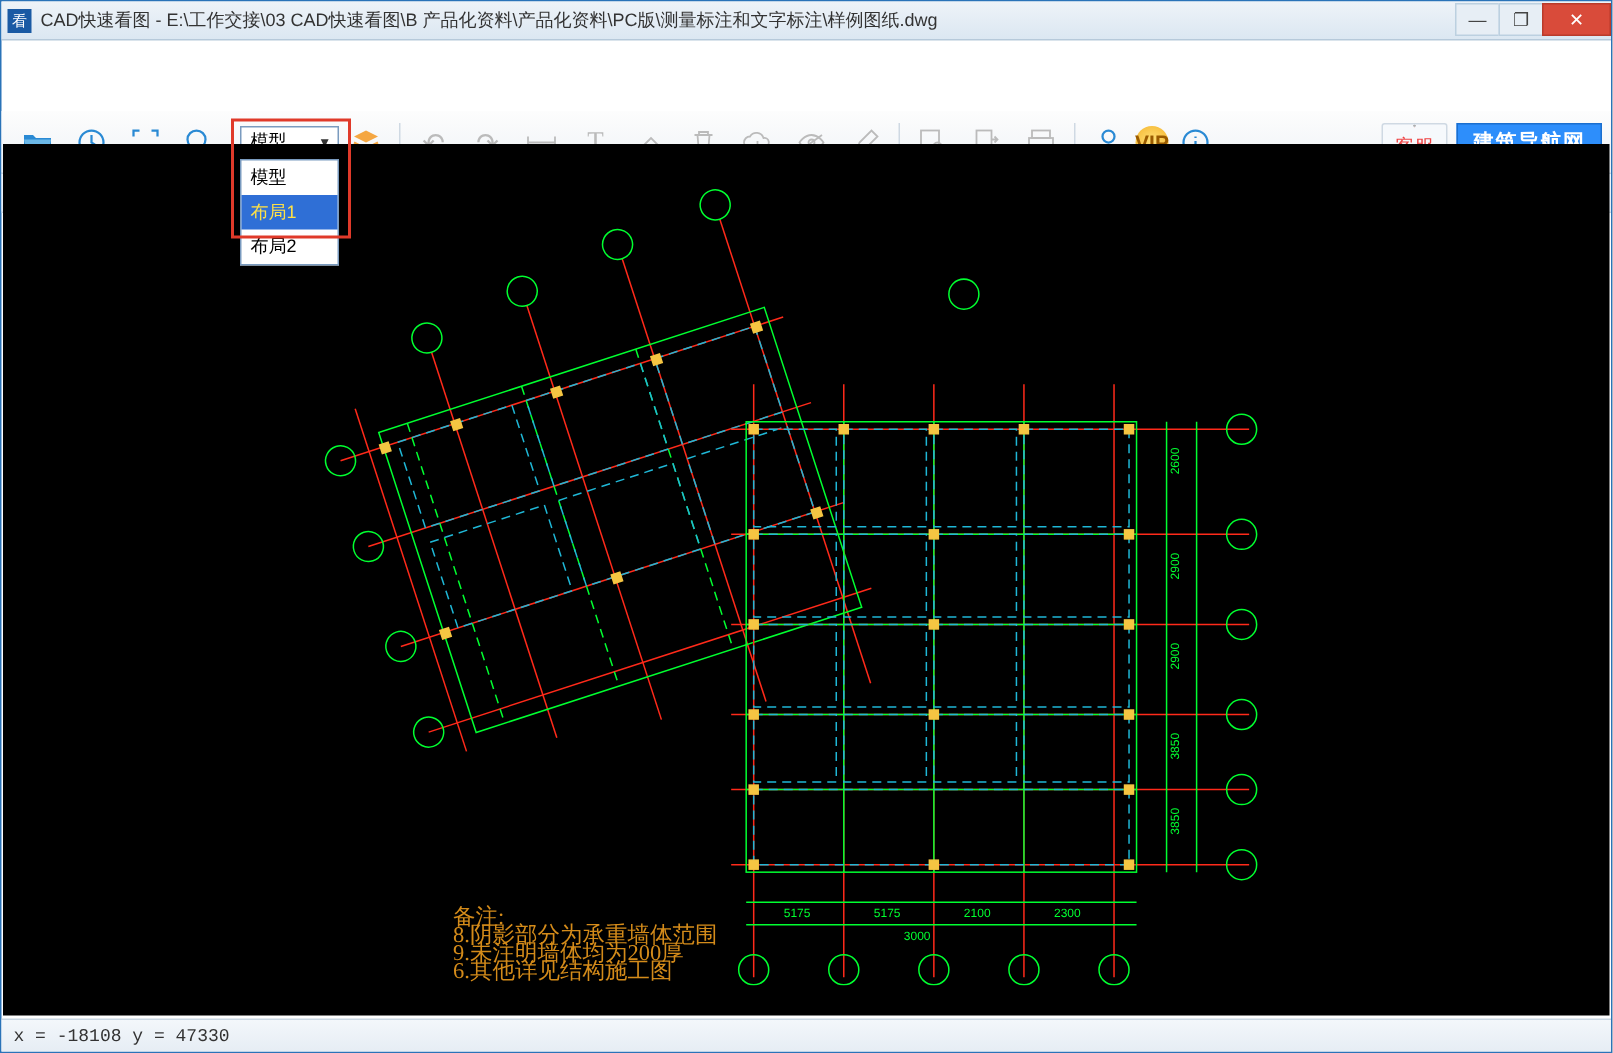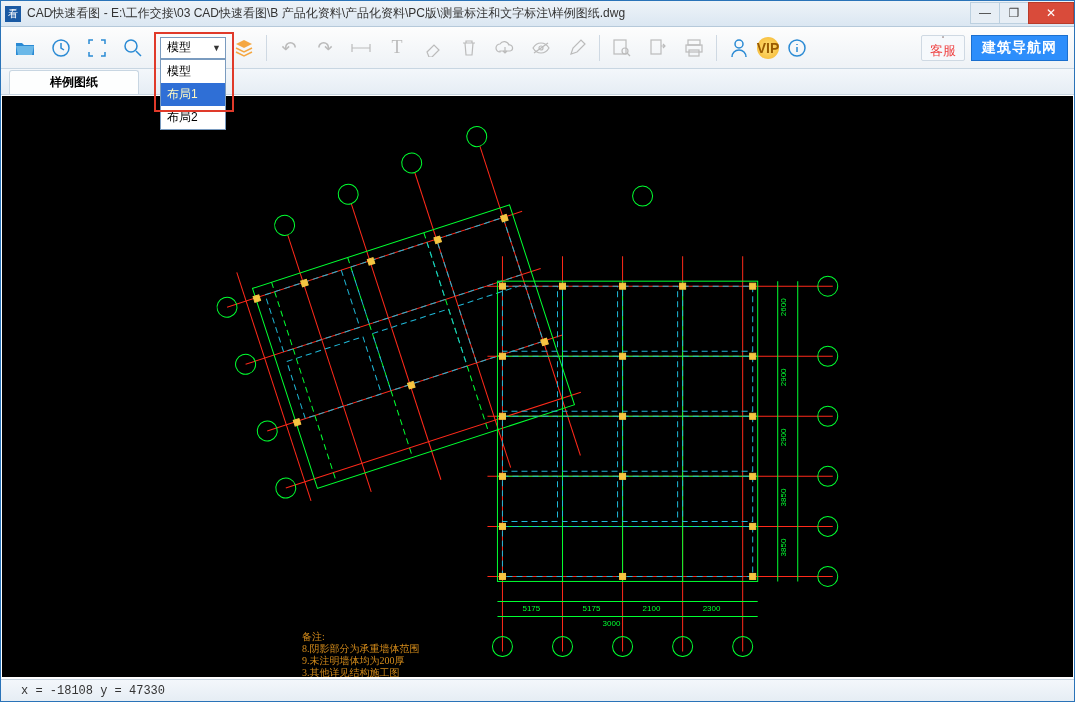--- a/index.html
+++ b/index.html
@@ -4,40 +4,40 @@
 <style>
   * { box-sizing: border-box; margin: 0; padding: 0; }
   html, body { width: 1075px; height: 702px; font-family: "Microsoft YaHei", Arial, sans-serif; font-size: 12px; background: #fff; overflow: hidden; }
   .window { width: 1075px; height: 702px; border: 1px solid #2a73b8; position: relative; background: #fff; }
   .titlebar { height: 26px; background: linear-gradient(#eef3f8, #dbe7f2); display: flex; align-items: center; padding: 0 0 0 4px; border-bottom: 1px solid #b6c9da; }
   .titlebar .app-icon { width: 16px; height: 16px; background: #1a5aa4; color: #fff; font-size: 10px; display: flex; align-items: center; justify-content: center; margin-right: 6px; }
   .titlebar .title { flex: 1; color: #333; white-space: nowrap; overflow: hidden; }
   .win-controls { display: flex; height: 22px; margin-top: -2px; }
   .win-btn { width: 30px; height: 22px; display: flex; align-items: center; justify-content: center; border: 1px solid #bcd0e0; background: #e7eef5; margin-left: -1px; font-size: 12px; color: #444; }
   .win-btn.close { width: 46px; background: #d94b3a; color: #fff; border-color: #b93b2a; }
-  .toolbar { height: 42px; background: linear-gradient(#fdfdfd, #eef2f6); border-bottom: 1px solid #c8d6e2; display: flex; align-items: center; padding: 0 6px; position: relative; }
+  .toolbar { height: 42px; background: linear-gradient(#fdfdfd, #eef2f6); border-bottom: 1px solid #c8d6e2; display: flex; align-items: center; padding: 0 6px; position: relative; margin-top: 47px; }
   .tool-icon { width: 28px; height: 28px; display: flex; align-items: center; justify-content: center; margin: 0 4px; color: #1a8dd8; font-size: 18px; }
   .tool-icon.gray { color: #bbb; }
   .sep { width: 1px; height: 26px; background: #cfd9e3; margin: 0 4px; }
   .space-combo { width: 66px; height: 22px; border: 1px solid #7a9bbf; background: #fff; display: flex; align-items: center; justify-content: space-between; padding: 0 4px 0 6px; font-size: 12px; position: relative; }
   .space-combo .arrow { font-size: 9px; color: #333; }
   .combo-wrap { position: relative; }
   .combo-dropdown { position: absolute; top: 22px; left: 0; width: 66px; border: 1px solid #7a9bbf; background: #fff; z-index: 30; }
   .combo-dropdown .opt { padding: 3px 6px; font-size: 12px; }
-  .combo-dropdown .opt.sel { background: #2f6fd6; color: #fef9c3; }
+  .combo-dropdown .opt.sel { background: #2f6fd6; color: #fde047; }
   .highlight-box { position: absolute; top: -5px; left: -6px; width: 80px; height: 80px; border: 2px solid #e03a2a; pointer-events: none; z-index: 40; }
   .vip { width: 22px; height: 22px; border-radius: 50%; background: radial-gradient(#ffe27a,#f5b42c); color: #9a5b00; font-size: 14px; font-weight: bold; display: flex; align-items: center; justify-content: center; }
   .kefu { height: 26px; display: flex; align-items: center; gap: 4px; padding: 0 8px; border: 1px solid #cfd9e3; background: #f6f9fc; font-size: 13px; color: #ef4444; border-radius: 2px; flex-direction: column; }
   .navbtn { height: 26px; padding: 0 10px; background: #2d8efb; color: #fff; font-size: 14px; font-weight: bold; display: flex; align-items: center; letter-spacing: 1px; border: 1px solid #1a6fcf; }
   .tabstrip { height: 26px; background: linear-gradient(#f3f7fb,#e6edf4); border-bottom: 1px solid #c8d6e2; display: flex; align-items: flex-end; padding-left: 8px; }
   .tab { height: 24px; padding: 0 40px; background: #fdfefe; border: 1px solid #c8d6e2; border-bottom: none; border-top-left-radius: 3px; border-top-right-radius: 3px; display: flex; align-items: center; font-size: 12px; font-weight: bold; color: #000000; }
   .canvas { position: absolute; top: 95px; left: 1px; right: 1px; bottom: 24px; background: #000; overflow: hidden; }
   .drawing { position: absolute; inset: 0; }
-  .notes { position: absolute; left: 300px; top: 535px; color: #d48b1a; font-size: 10px; line-height: 12px; font-family: SimSun, serif; }
-  .statusbar { position: absolute; bottom: 0; left: 0; right: 0; height: 22px; background: linear-gradient(#f3f7fb,#e6edf4); border-top: 1px solid #c8d6e2; display: flex; align-items: center; padding: 0 20px; font-family: "Courier New", monospace; font-size: 12px; color: #333; }
+  .notes { position: absolute; left: 300px; top: 510px; color: #d48b1a; font-size: 15px; line-height: 12px; font-family: SimSun, serif; }
+  .statusbar { position: absolute; bottom: 0; left: 0; right: 0; height: 22px; background: linear-gradient(#f3f7fb,#e6edf4); border-top: 1px solid #c8d6e2; display: flex; align-items: center; padding: 0 8px; font-family: "Courier New", monospace; font-size: 12px; color: #333; }
   
   .g-green { stroke: #00ff30; }
   .g-red { stroke: #ff2a1a; }
   .g-cyan-d { stroke: #1fb7d6; stroke-dasharray: 6 4; }
   .g-green-d { stroke: #00ff30; stroke-dasharray: 6 4; }
   .g-yellow { stroke: #f5c542; fill: #f5c542; }
 </style>
 </head>
 <body>
 
@@ -331,21 +331,21 @@
           <text x="783" y="410" transform="rotate(-90 783 410)">3850</text>
           <text x="783" y="460" transform="rotate(-90 783 460)">3850</text>
         </g>
       </g>
     </svg>
 
     <div class="notes">
       <div>备注:</div>
       <div>8.阴影部分为承重墙体范围</div>
       <div>9.未注明墙体均为200厚</div>
-      <div>3.其他详见结构施工图</div>
+      <div>6.其他详见结构施工图</div>
     </div>
   </div>
 
   <div class="statusbar">
     <span>x = -18108 y = 47330</span>
   </div>
 
 </div>
 
 </body></html>

